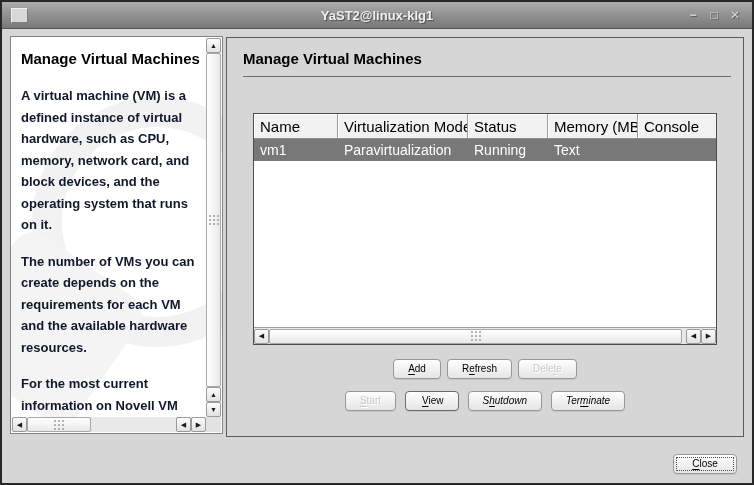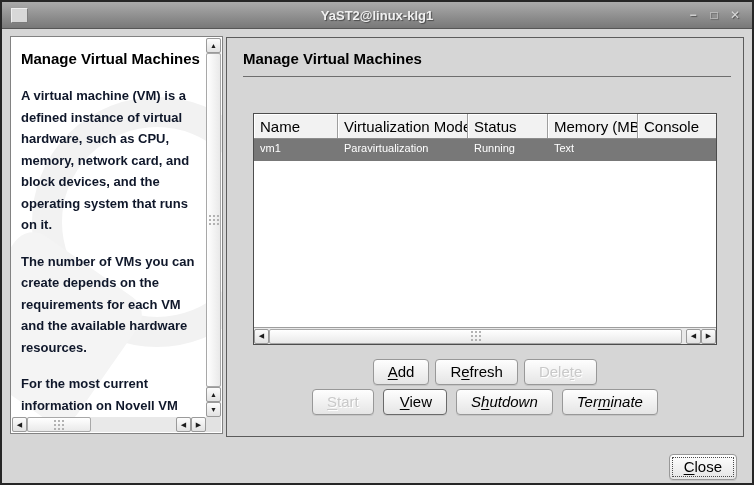--- a/index.html
+++ b/index.html
@@ -37,35 +37,35 @@
   
   .main{position:absolute;left:224px;top:35px;width:518px;height:400px;box-sizing:border-box;border:1px solid #5c5c5c;background:#d6d6d6;}
   .main h1{font-size:15px;font-weight:bold;color:#000;margin:12px 16px 0;}
   .rule{height:1px;background:#6e6e6e;margin:9px 12px 0 16px;}
 
   
   .tablewrap{position:relative;width:464px;margin:36px auto 0;box-sizing:border-box;border:1px solid #4d4d4d;background:#fff;}
   .thead{display:flex;height:24px;background:#f2f2f2;border-bottom:1px solid #8c8c8c;}
   .th{box-sizing:border-box;padding:4px 6px 0;font-size:15px;color:#000;border-right:1px solid #9e9e9e;box-shadow:inset 1px 1px 0 #ffffff;overflow:hidden;white-space:nowrap;}
   .c0{width:84px;} .c1{width:130px;} .c2{width:80px;} .c3{width:90px;text-align:right;} .c4{flex:1;border-right:none;}
-  .trow{display:flex;height:22px;background:#787878;color:#fff;font-size:11px;}
+  .trow{display:flex;height:22px;background:#787878;color:#fff;font-size:14px;}
   .td{box-sizing:border-box;padding:3px 6px 0;overflow:hidden;white-space:nowrap;}
   .tbody-empty{height:166px;background:#fff;}
   .table-hscroll{height:16px;border-top:1px solid #9e9e9e;background:#e9e9e9;display:flex;align-items:center;}
   .table-hscroll .hthumb{position:relative;flex:1;margin:0;}
   .tiny-trough{width:4px;}
 
   
-  .btn{font-family:"Liberation Sans","DejaVu Sans",sans-serif;font-size:15px;color:#000;padding:3px 14px 4px;background:linear-gradient(#fefefe,#e5e5e5);border:1px solid #989898;border-radius:4px;box-shadow:0 1px 0 #c4c4c4;text-align:center;}
+  .btn{font-family:"Liberation Sans","DejaVu Sans",sans-serif;font-size:10px;color:#000;padding:3px 14px 4px;background:linear-gradient(#fefefe,#e5e5e5);border:1px solid #989898;border-radius:4px;box-shadow:0 1px 0 #c4c4c4;text-align:center;}
   .btn u{text-underline-offset:2px;}
   .btn.disabled{color:#c9c9c9;text-shadow:1px 1px 0 #ffffff;}
   .btn.italic{font-style:italic;}
   .btn.default{border-color:#6a6a6a;padding-left:16px;}
   .btnrow{display:flex;justify-content:center;gap:6px;margin-top:14px;}
-  .btnrow.second{gap:9px;margin-top:4px;}
+  .btnrow.second{gap:9px;margin-top:12px;}
 
   .close-btn{position:absolute;right:15px;top:452px;min-width:64px;outline:1px dotted #4a4a4a;outline-offset:-4px;}
 </style>
 </head>
 <body>
 
 <div class="window">
 
   <div class="titlebar">
     <div class="tb-icon"></div>

